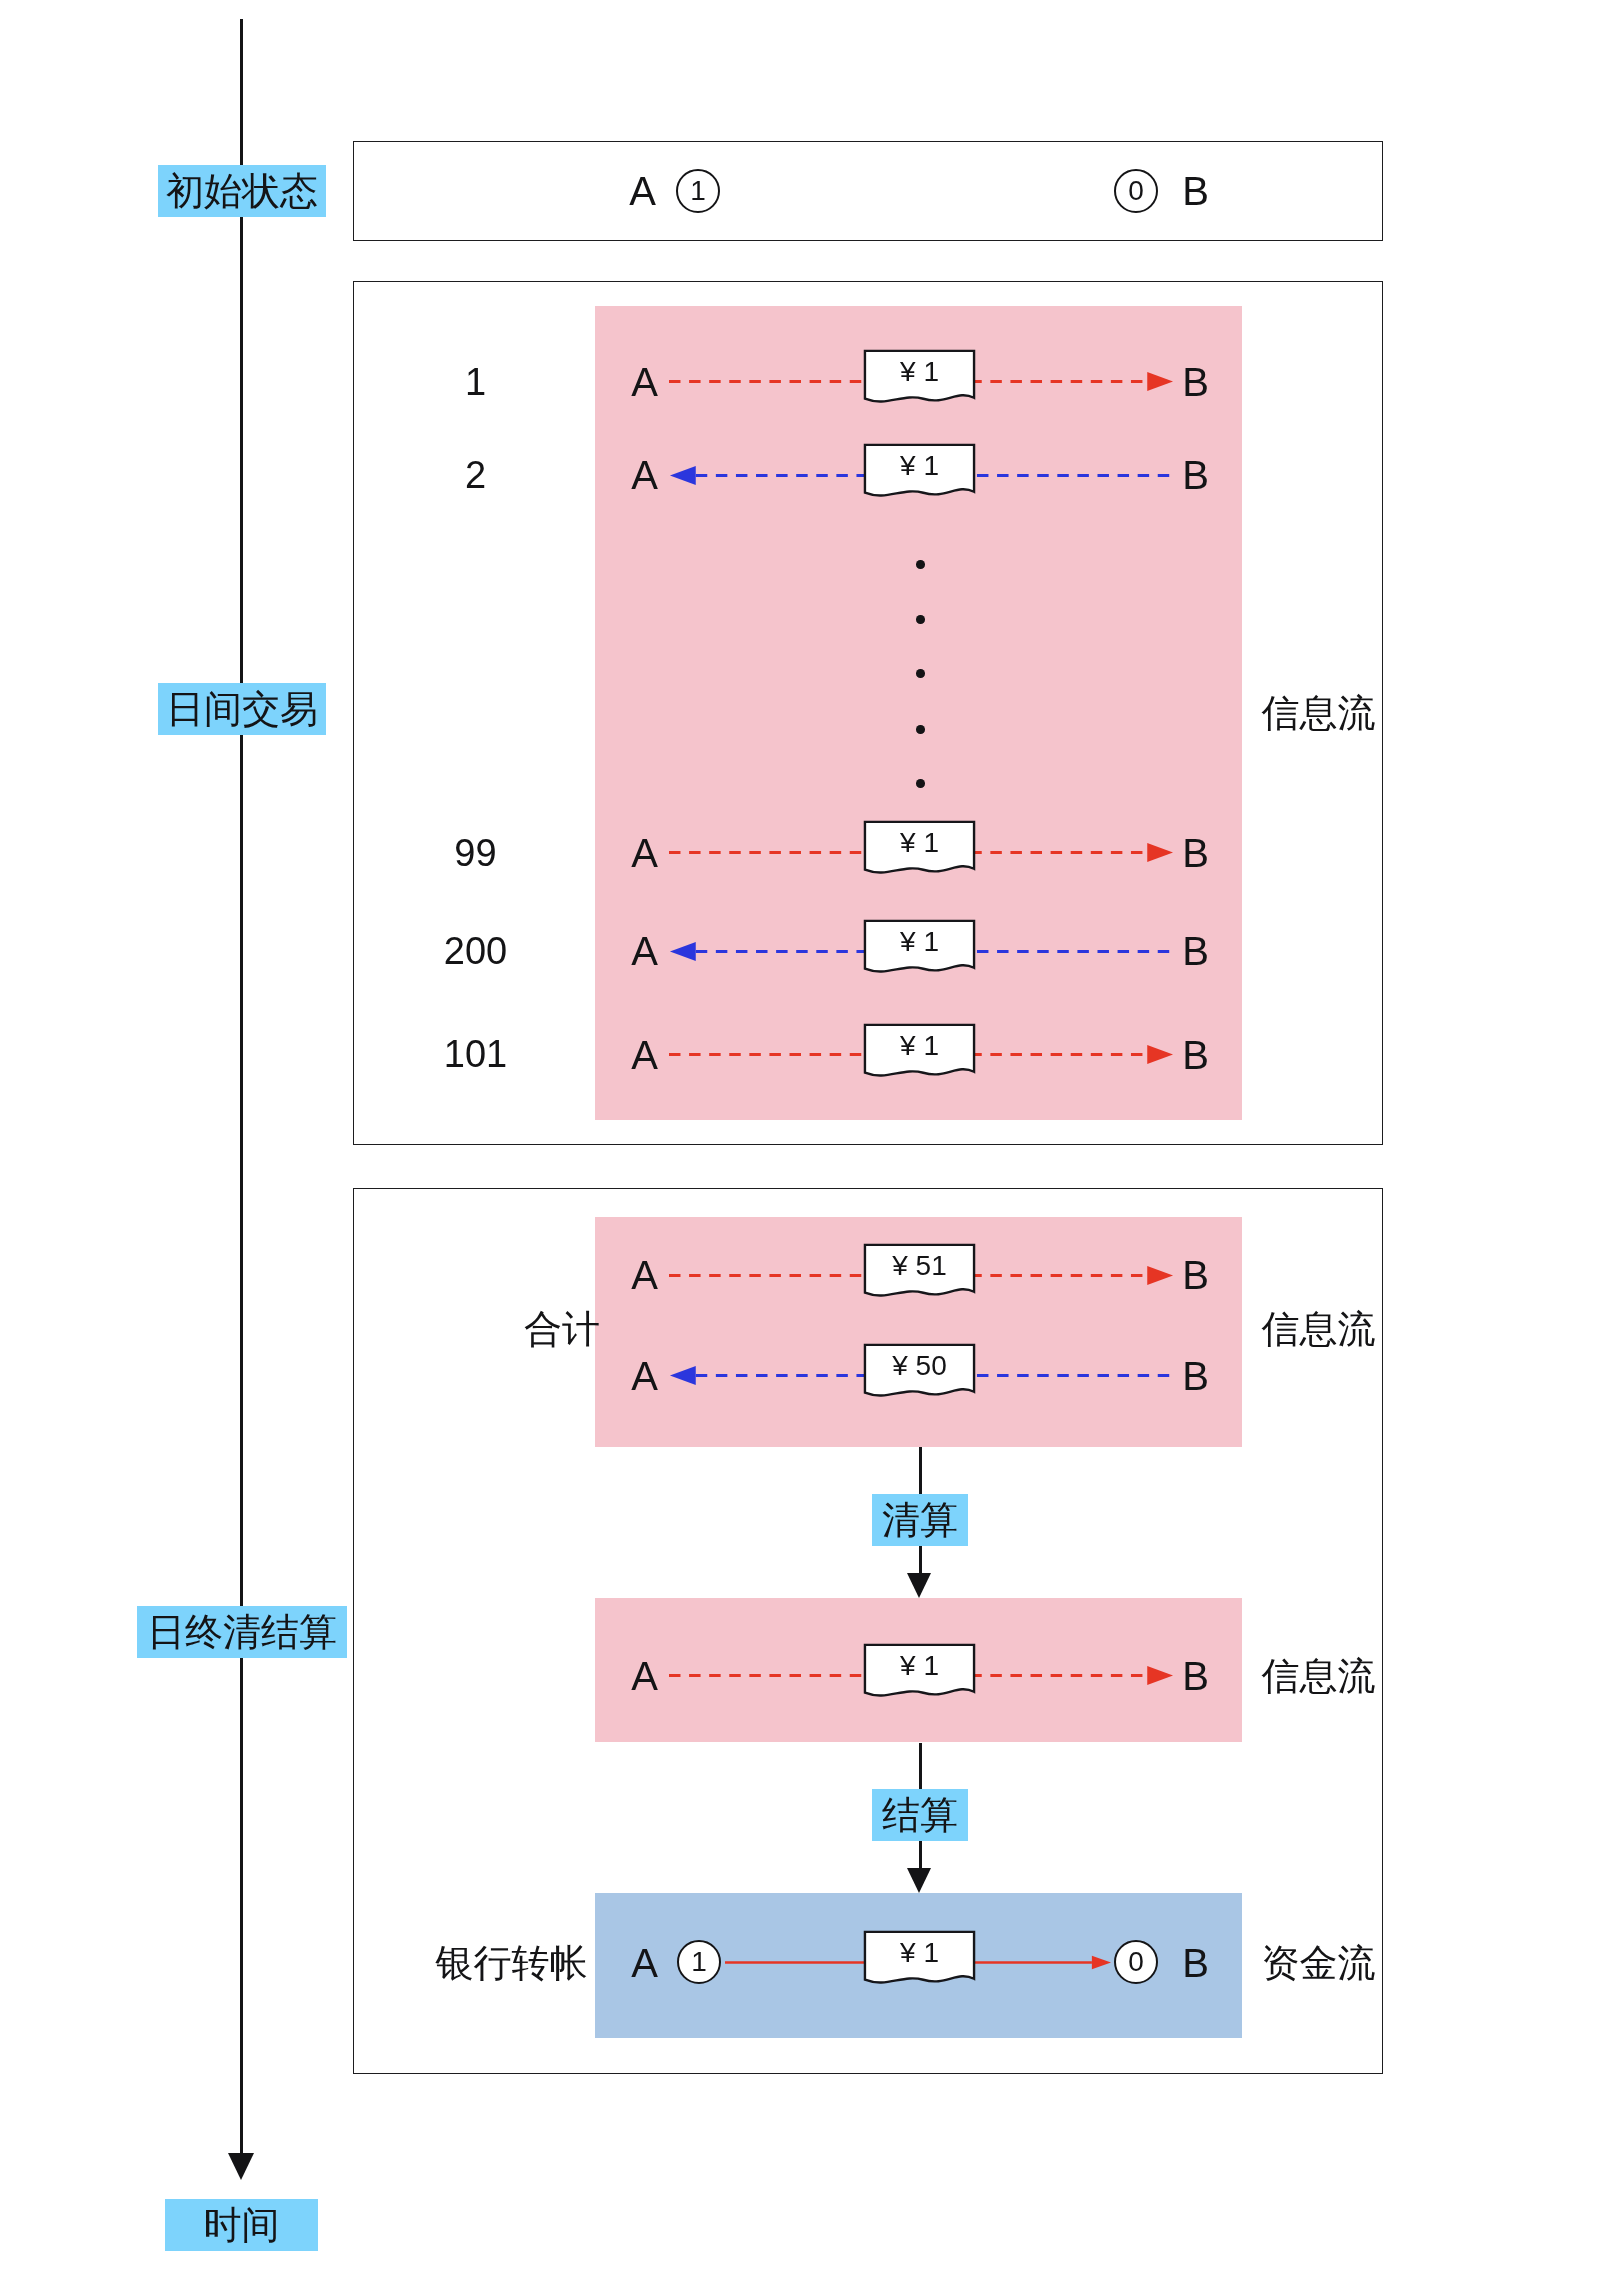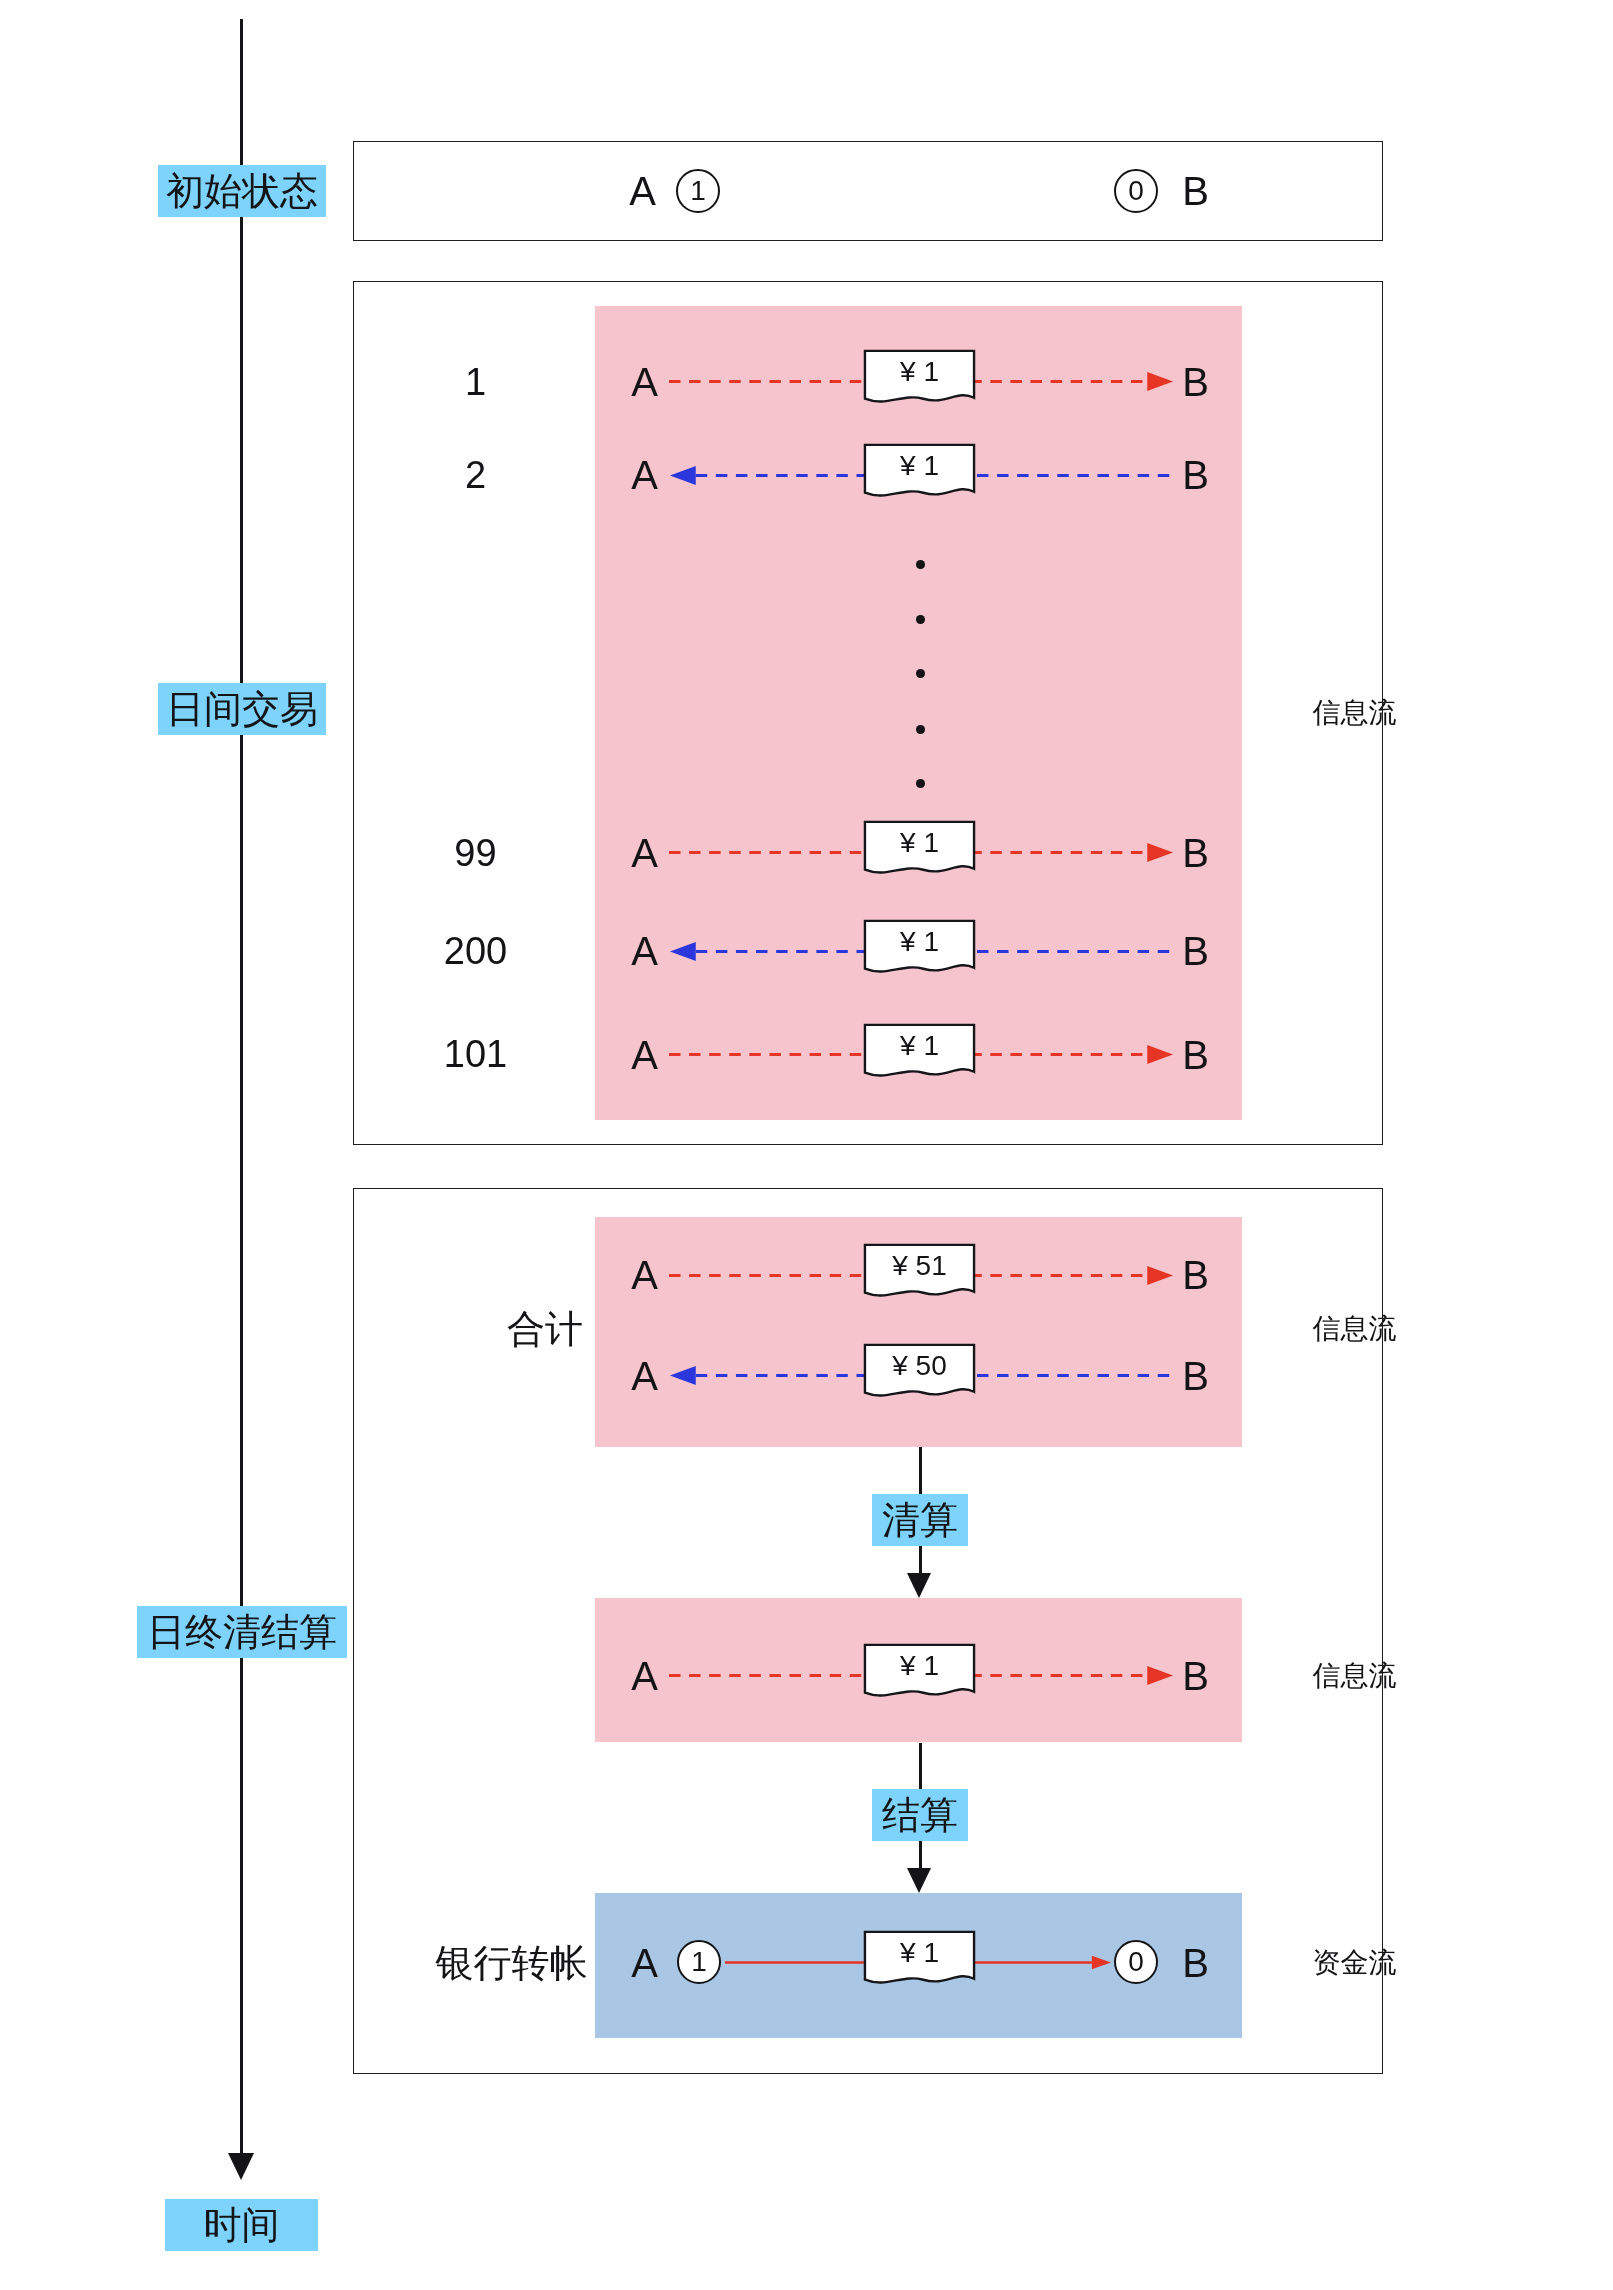--- a/index.html
+++ b/index.html
@@ -13,21 +13,21 @@
 
   .box { position:absolute; border:1.9px solid #1d1d1f; background:#fff; }
   .fill-pink { position:absolute; background:#f5c4cc; }
   .fill-blue { position:absolute; background:#a9c6e5; }
 
   .txt { position:absolute; text-align:center; }
   .h40 { font-size:38px; line-height:52px; height:52px; }
 
   .letter { position:absolute; width:57px; font-size:40px; line-height:52px; text-align:center; z-index:4; }
   .num { position:absolute; width:105px; font-size:38px; line-height:48px; text-align:center; }
-  .side-label { position:absolute; width:153px; font-size:28px; line-height:52px; text-align:center;margin-left:36px; }
+  .side-label { position:absolute; width:153px; font-size:38px; line-height:52px; text-align:center; }
   .left-label { position:absolute; font-size:38px; line-height:52px; text-align:center; background:#7dd3fc; z-index:5; padding:0 5.7px; }
 
   .circle {
     position:absolute; width:44px; height:44px; border:2.9px solid #141416; border-radius:50%;
     background:#fff; font-size:28px; z-index:4;
     display:flex; align-items:center; justify-content:center;
   }
 
   .arrow { position:absolute; z-index:2; overflow:visible; }
   .red-dash  { stroke:#e63524; stroke-width:3; stroke-dasharray:12 9; fill:none; }
@@ -144,21 +144,21 @@
         <path d="M3,3 H117 V52 C99,43 88,60 64,53 C42,47 26,62 3,53 Z"></path>
       </svg>
     <span class="amt">¥ 1</span>
   </div>
   <div class="letter" style="left:1167px;top:1029px">B</div>
 
   <div class="box" style="left:353px;top:1188px;width:1030px;height:886px"></div>
   <div class="left-label" style="left:137px;top:1606px;width:210px">日终清结算</div>
 
   <div class="fill-pink" style="left:595px;top:1217px;width:647px;height:230px"></div>
-  <div class="txt h40" style="left:499px;top:1303px;width:92px">合计</div>
+  <div class="txt h40" style="left:516px;top:1303px;width:92px">合计</div>
   <div class="side-label" style="left:1242px;top:1303px">信息流</div>
 
   <div class="letter" style="left:616px;top:1249px">A</div>
   <svg class="arrow" style="left:669px;top:1260px" width="505" height="31" viewBox="0 0 528 32">
     <line class="red-dash" x1="0" y1="16" x2="500" y2="16"></line>
       <polygon class="red-head" points="500,6 527,16 500,26"></polygon>
   </svg>
   <div class="note" style="left:862px;top:1242px">
     <svg viewBox="0 0 120 70">
         <path d="M3,3 H117 V52 C99,43 88,60 64,53 C42,47 26,62 3,53 Z"></path>

